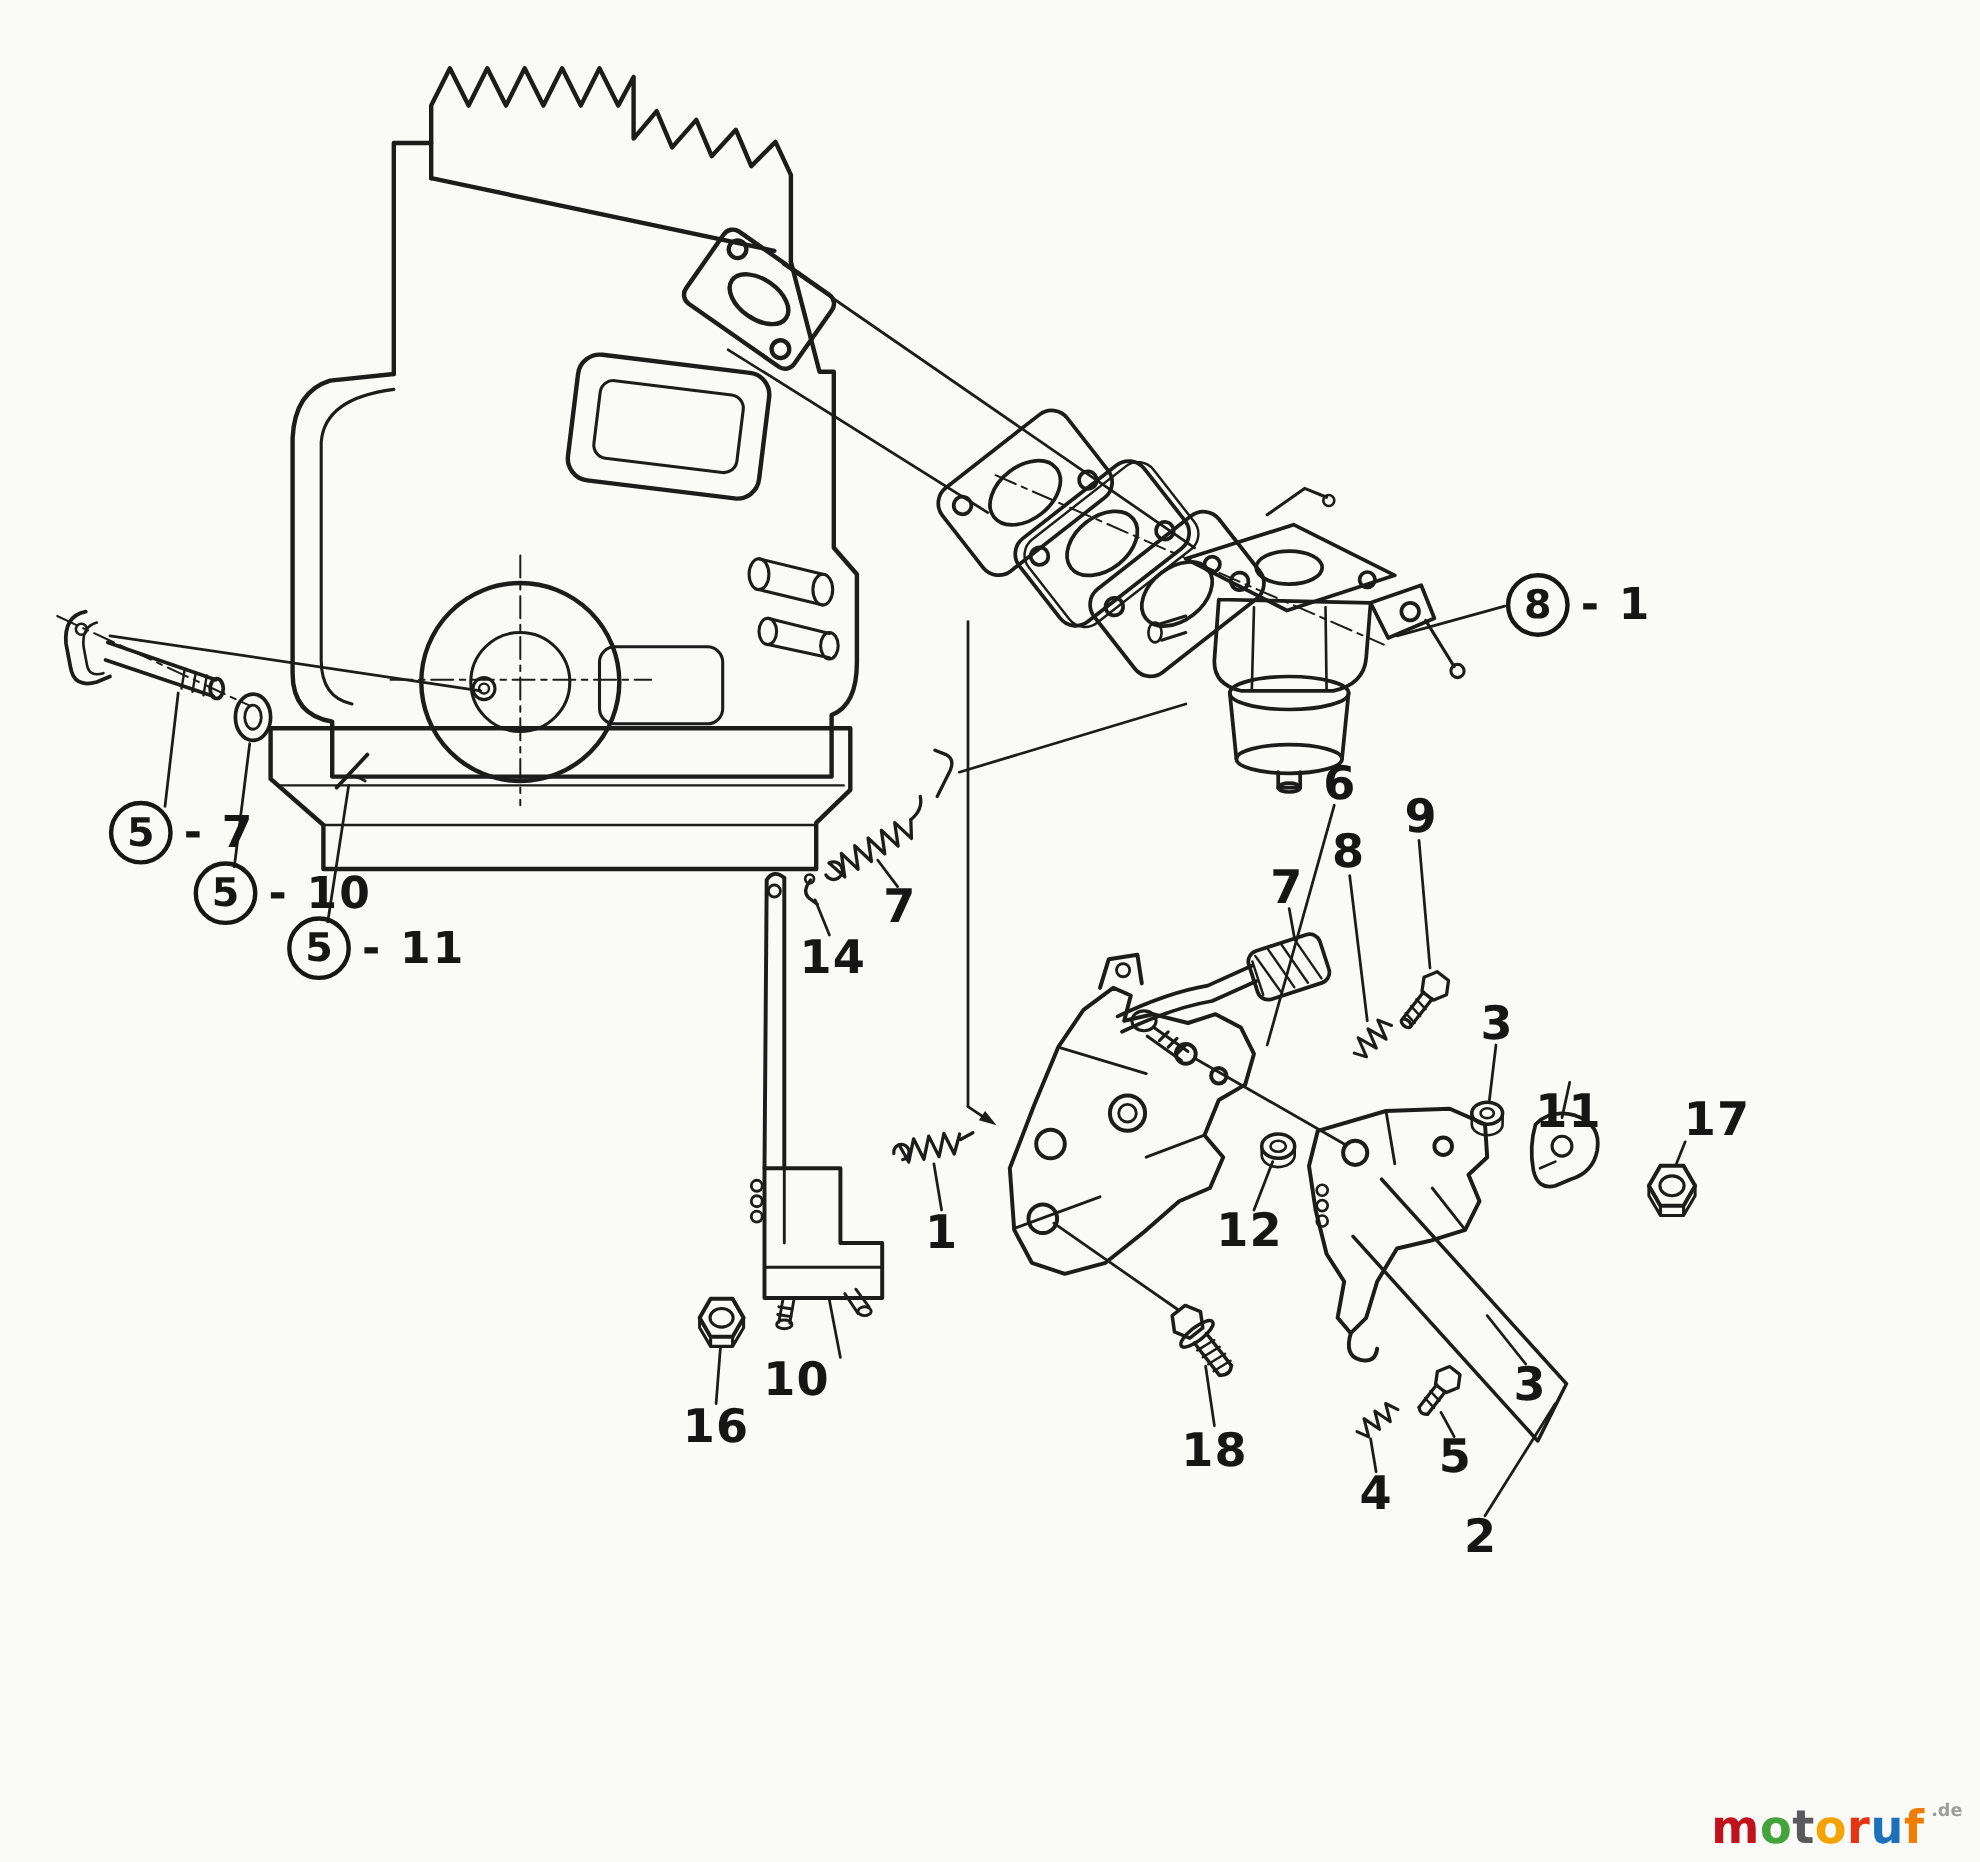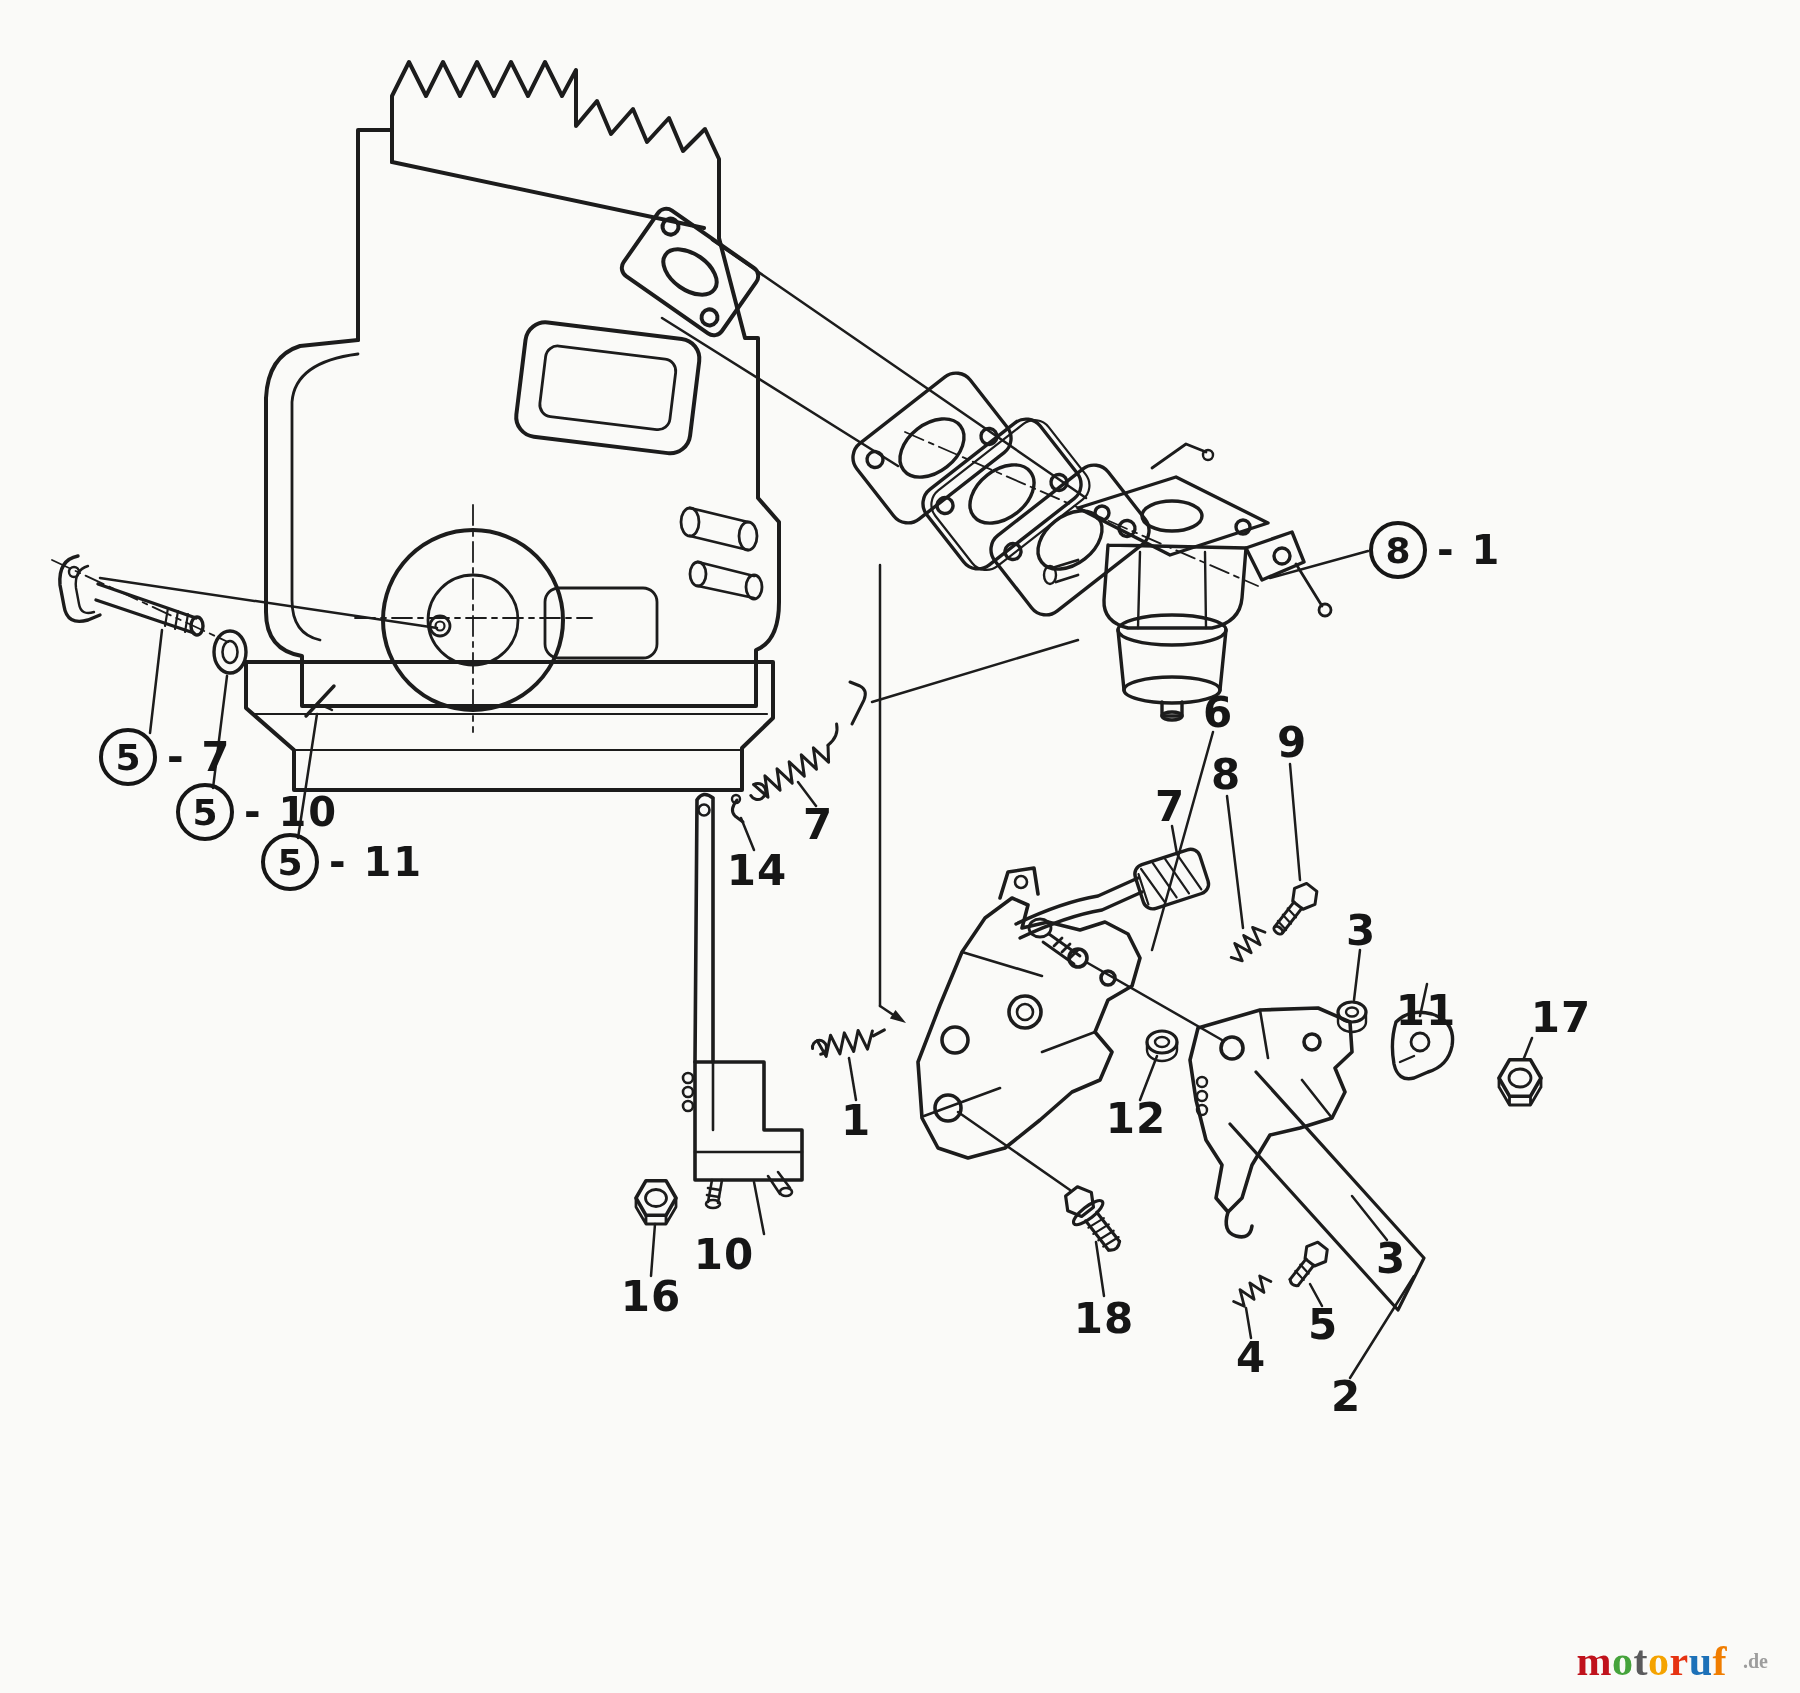--- a/index.html
+++ b/index.html
@@ -34,29 +34,28 @@
     width:58px; height:58px;
     border:4px solid #161616;
     border-radius:50%;
     display:flex; align-items:center; justify-content:center;
     font-size:36px;
   }
   .dash-suffix { margin-left:10px; font-size:40px; letter-spacing:2px; }
 
   .watermark {
     position:absolute;
-    right:32px; bottom:8px;
-    display:flex; align-items:center;
+    right:16px; bottom:8px;
+    display:flex; align-items:flex-start;
     font-weight:bold;
     z-index:6;
-    font-family:Liberation Serif, serif;
   }
   .wm-word { font-size:42px; letter-spacing:0.5px; }
   .wm-word span { display:inline; }
-  .wm-suffix { font-size:20px; margin-left:16px; }
+  .wm-suffix { font-size:16px; margin-left:6px; }
 </style>
 </head>
 <body>
 
 <div class="canvas">
 
 <svg viewBox="0 0 1800 1693" xmlns="http://www.w3.org/2000/svg">
   <g stroke="#1c1c1c" fill="none" stroke-linecap="round" stroke-linejoin="round">
 
     <g stroke-width="2.5">

